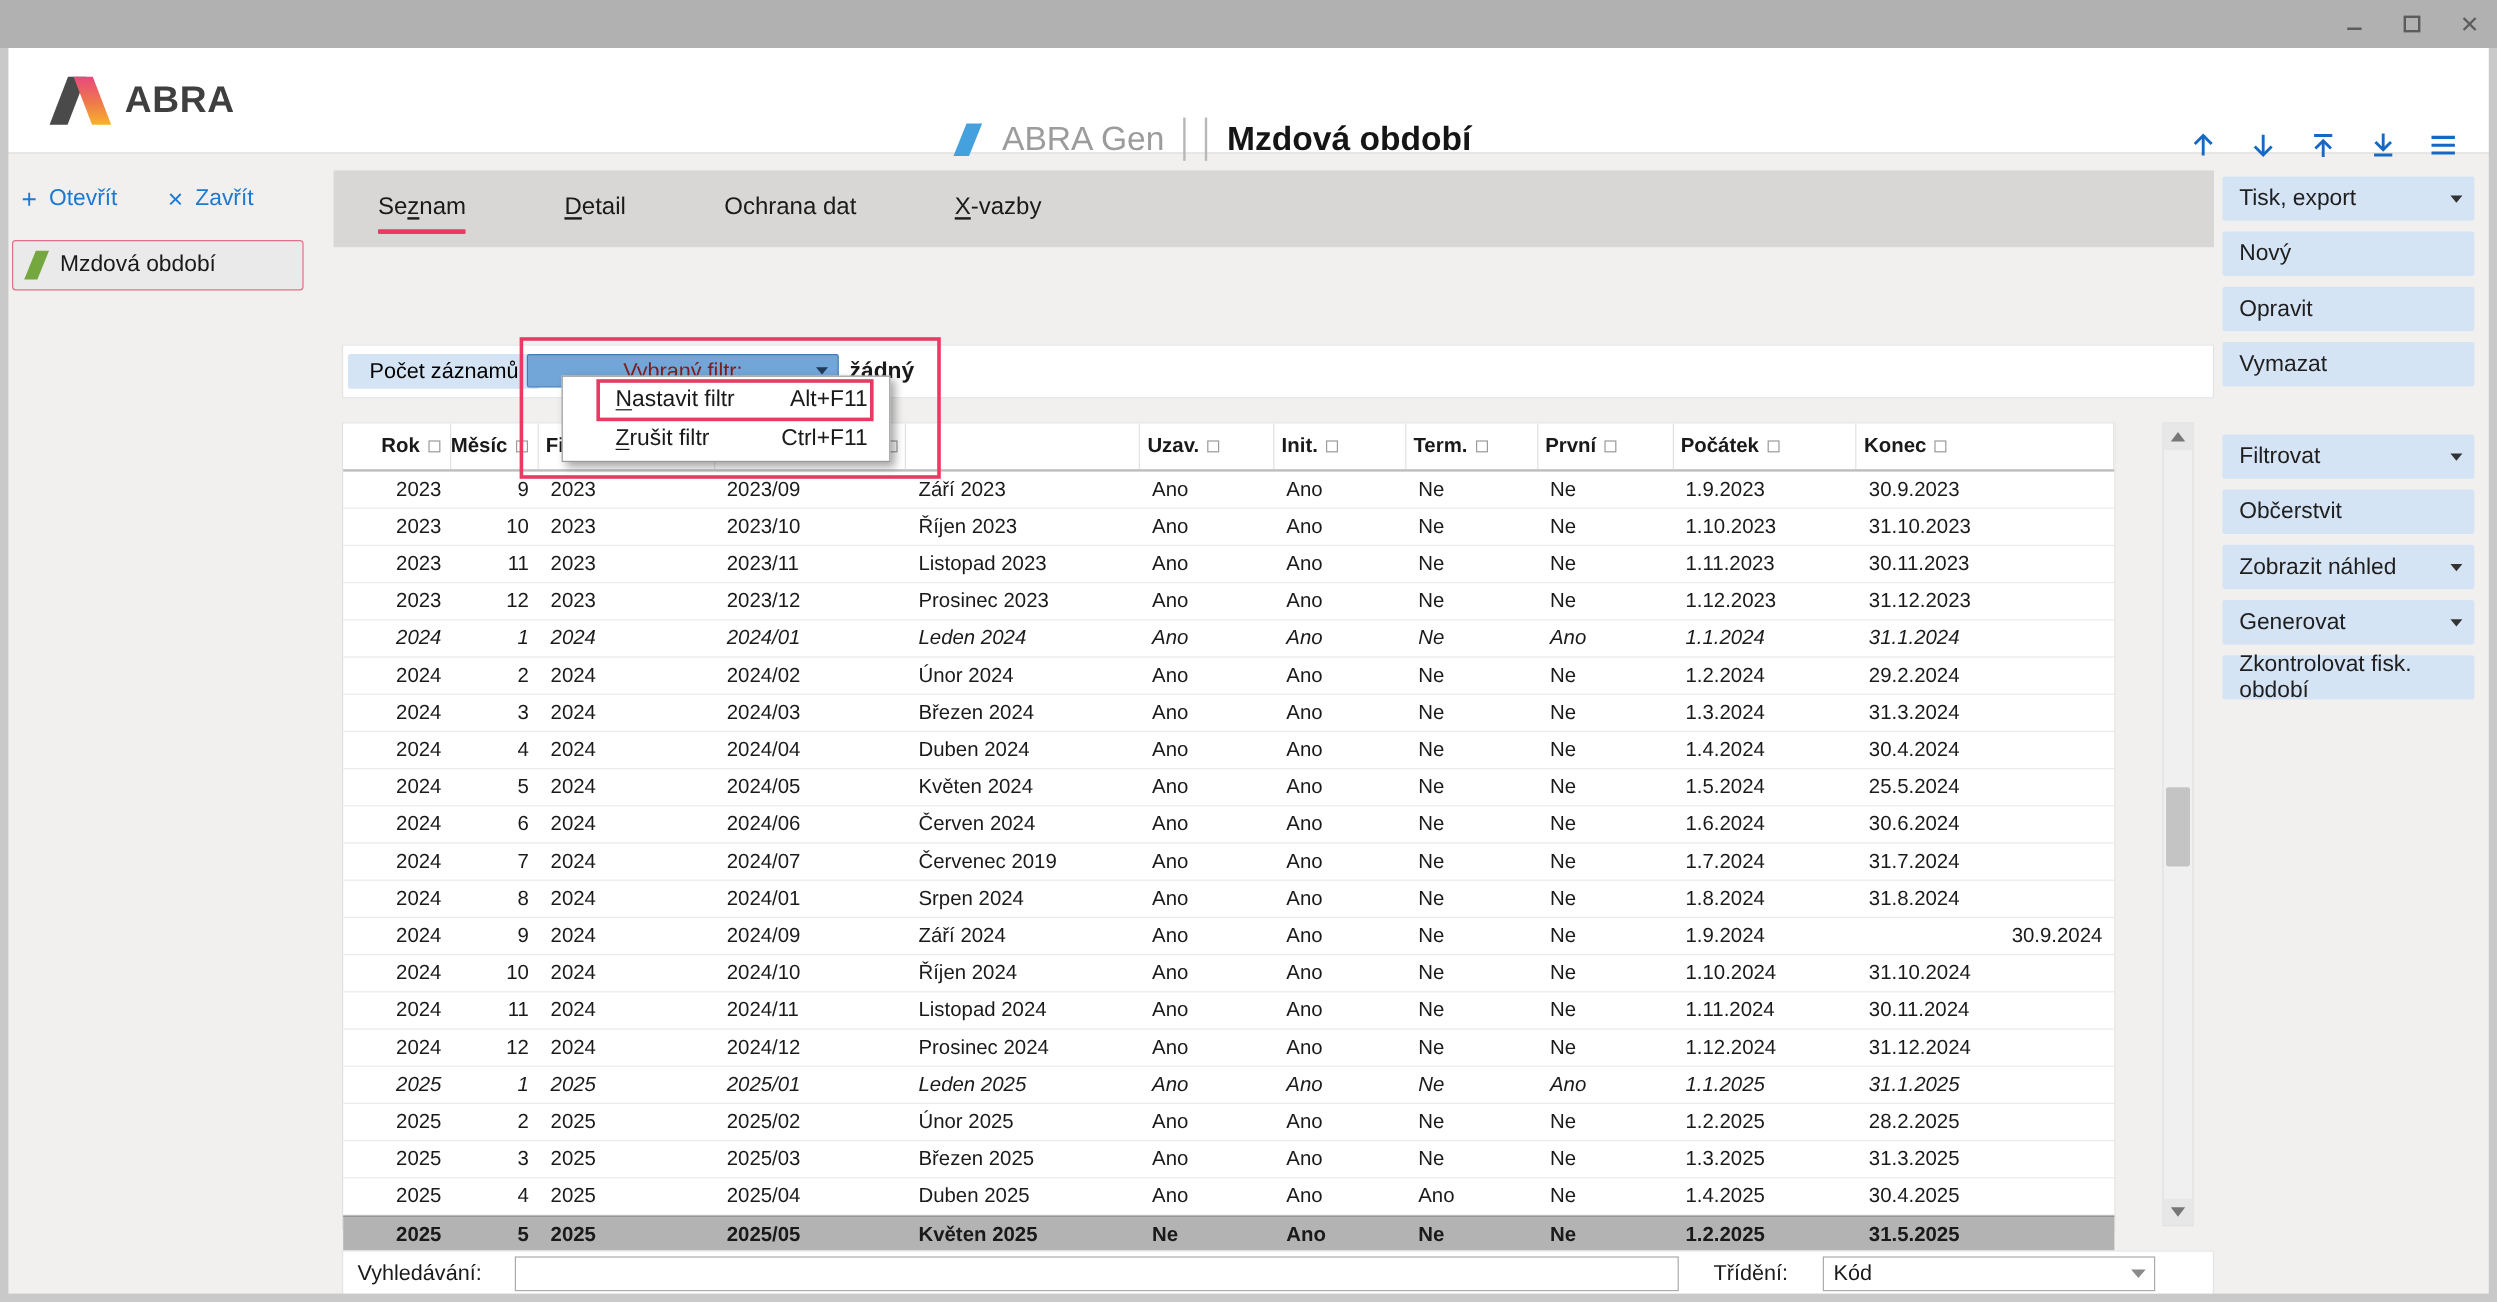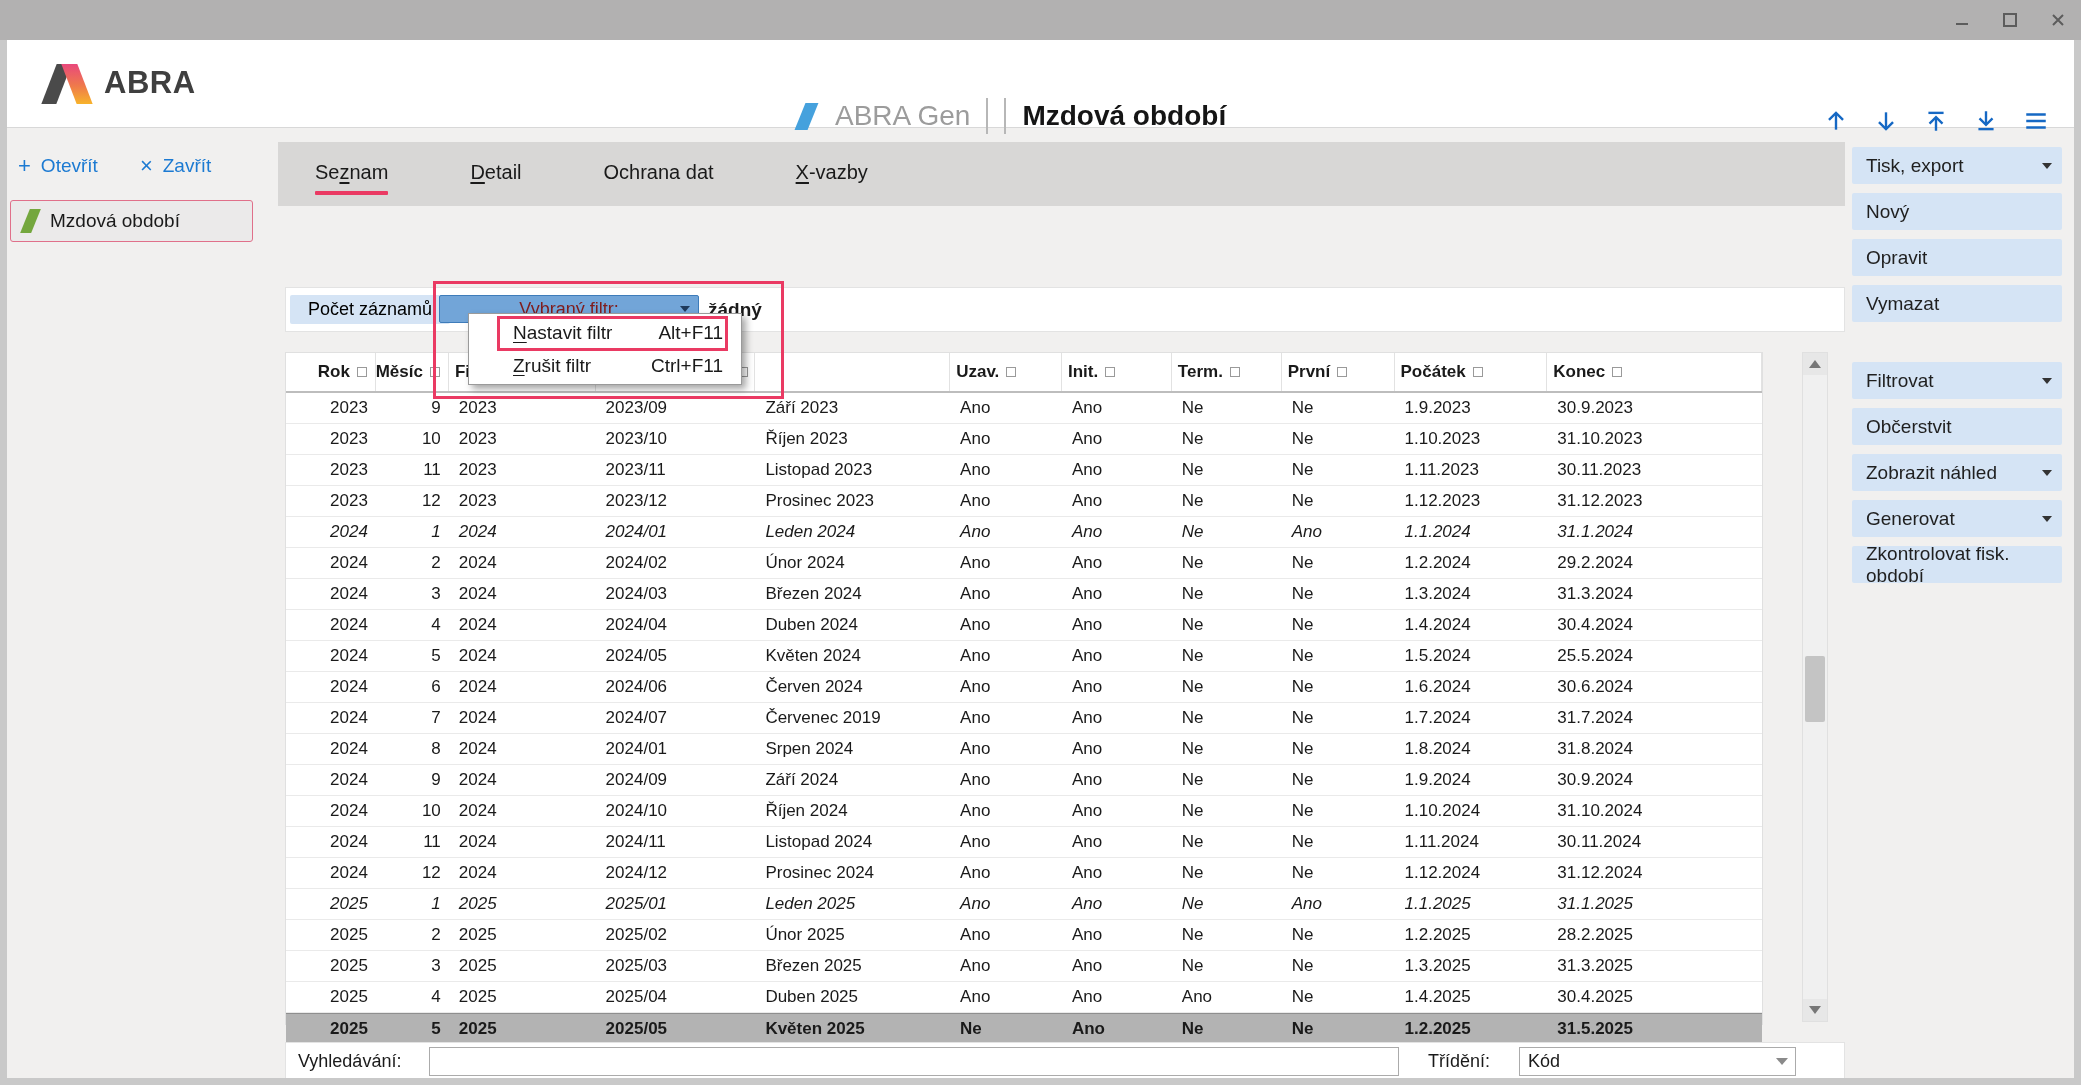--- a/index.html
+++ b/index.html
@@ -410,21 +410,21 @@
           <div class="tcell r" style="width: 90px;">2024</div>
           <div class="tcell r" style="width: 73px;">9</div>
           <div class="tcell" style="width: 147px;">2024</div>
           <div class="tcell" style="width: 160px;">2024/09</div>
           <div class="tcell" style="width: 195px;">Září 2024</div>
           <div class="tcell" style="width: 112px;">Ano</div>
           <div class="tcell" style="width: 110px;">Ano</div>
           <div class="tcell" style="width: 110px;">Ne</div>
           <div class="tcell" style="width: 113px;">Ne</div>
           <div class="tcell" style="width: 153px;">1.9.2024</div>
-          <div class="tcell" style="width: 215px;">30.9.2024</div>
+          <div class="tcell" style="width: 215px; text-align: right;">30.9.2024</div>
         </div>
         <div class="trow">
           <div class="tcell r" style="width: 90px;">2024</div>
           <div class="tcell r" style="width: 73px;">10</div>
           <div class="tcell" style="width: 147px;">2024</div>
           <div class="tcell" style="width: 160px;">2024/10</div>
           <div class="tcell" style="width: 195px;">Říjen 2024</div>
           <div class="tcell" style="width: 112px;">Ano</div>
           <div class="tcell" style="width: 110px;">Ano</div>
           <div class="tcell" style="width: 110px;">Ne</div>

